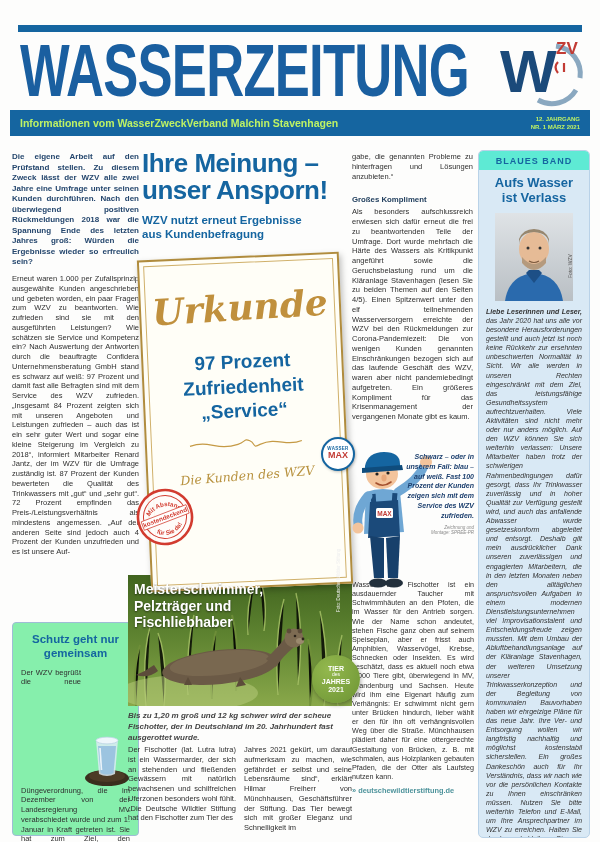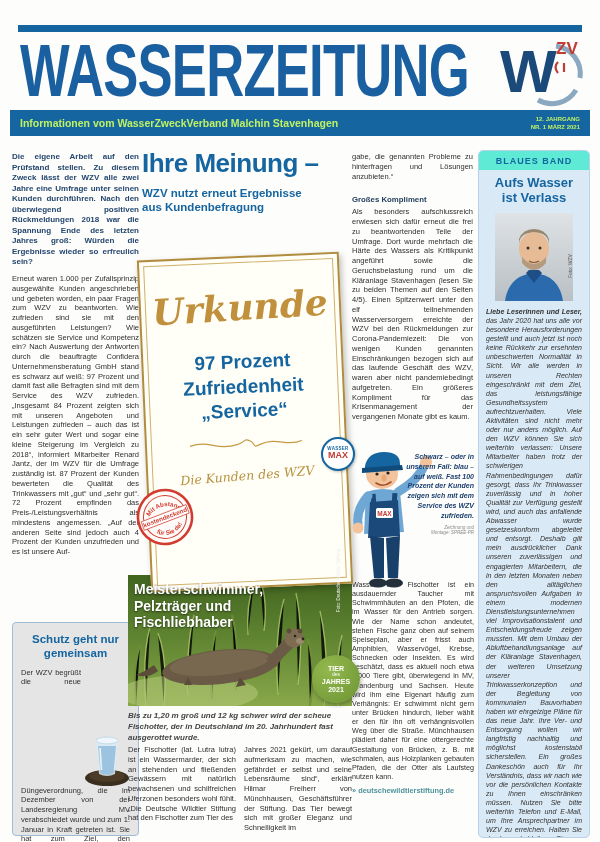--- a/index.html
+++ b/index.html
@@ -50,21 +50,21 @@
       border:1px solid #b9d2e8;border-radius:5px;box-sizing:border-box;overflow:hidden;}
   .bb .kicker{height:19px;background:#5eead4;color:#1565a0;font-size:9px;font-weight:bold;
               letter-spacing:1px;display:flex;align-items:center;justify-content:center;border-radius:4px 4px 0 0;}
   .bb .title{margin-top:6px;text-align:center;font-size:13px;font-weight:bold;color:#1565a0;line-height:1.15;}
   .bb .photo{position:relative;width:78px;height:88px;margin:7px auto 2px auto;}
   .bb .photocredit{position:absolute;right:-9px;top:50px;font-size:5px;color:#555;transform:rotate(-90deg);white-space:nowrap;}
   .bb .letter{padding:4px 7px 0 7px;font-size:7px;font-style:italic;line-height:1.3;color:#333;text-align:justify;hyphens:auto;}
   .bb .salut{font-weight:bold;}
   
   .schutz{position:absolute;left:12px;top:622px;width:127px;height:214px;border:1.5px solid #9fbcd6;
-          border-radius:4px;box-sizing:border-box;padding:10px 8px 6px 8px;background:#e5e5e5;}
+          border-radius:4px;box-sizing:border-box;padding:10px 8px 6px 8px;background:#86efac;}
   .schutz h3{margin:0 0 7px 0;text-align:center;font-size:11.5px;color:#1565a0;line-height:1.2;}
   .glass{float:right;width:46px;height:54px;margin:64px 0 0 3px;}
   
   .otterphoto{position:absolute;left:128px;top:575px;width:224px;height:131px;overflow:hidden;}
   .otter-head{position:absolute;left:134px;top:581px;z-index:2;font-size:14px;font-weight:bold;color:#fff;
               line-height:1.18;text-shadow:0 1px 2px rgba(0,0,0,.55);}
   .otter-credit{position:absolute;left:336px;top:612px;z-index:2;font-size:4.5px;color:#efefef;
                 transform:rotate(-90deg);transform-origin:left top;white-space:nowrap;}
   .tierbadge{position:absolute;left:312px;top:655px;width:48px;height:48px;border-radius:50%;z-index:3;
              background:radial-gradient(circle at 35% 30%,#93b84e,#6d9434);display:flex;flex-direction:column;
@@ -104,20 +104,21 @@
   </div>
 
   <div class="colA">
     <div class="intro">Die eigene Arbeit auf den Prüfstand stellen. Zu diesem Zweck lässt der WZV alle zwei Jahre eine Umfrage unter seinen Kunden durchführen. Nach den überwiegend positiven Rückmeldungen 2018 war die Spannung Ende des letzten Jahres groß: Würden die Ergebnisse wieder so erfreulich sein?</div>
     <div class="bodytext">Erneut waren 1.000 per Zufallsprinzip ausgewählte Kunden angeschrieben und gebeten worden, ein paar Fragen zum WZV zu beantworten. Wie zufrieden sind sie mit den ausgeführten Leistungen? Wie schätzen sie Service und Kompetenz ein? Nach Auswertung der Antworten durch die beauftragte Confidera Unternehmensberatung GmbH stand es schwarz auf weiß: 97 Prozent und damit fast alle Befragten sind mit dem Service des WZV zufrieden. „Insgesamt 84 Prozent zeigten sich mit unseren Angeboten und Leistungen zufrieden – auch das ist ein sehr guter Wert und sogar eine kleine Steigerung im Vergleich zu 2018“, informiert Mitarbeiter Renard Jantz, der im WZV für die Umfrage zuständig ist. 87 Prozent der Kunden bewerteten die Qualität des Trinkwassers mit „gut“ und „sehr gut“. 72 Prozent empfinden das Preis-/Leistungsverhältnis als mindestens angemessen. „Auf der anderen Seite sind jedoch auch 4 Prozent der Kunden unzufrieden und es ist unsere Auf-</div>
   </div>
 
   <div class="headline">
     <h2>
       <span>Ihre Meinung –</span><br>
+      <span>unser Ansporn!</span>
     </h2>
     <div class="sub">
       <span>WZV nutzt erneut Ergebnisse</span><br>
       <span>aus Kundenbefragung</span>
     </div>
   </div>
 
   <div class="colB">
     <div class="bodytext">gabe, die genannten Probleme zu hinterfragen und Lösungen anzubieten.“</div>
     <div class="subhead-small">Großes Kompliment</div>

